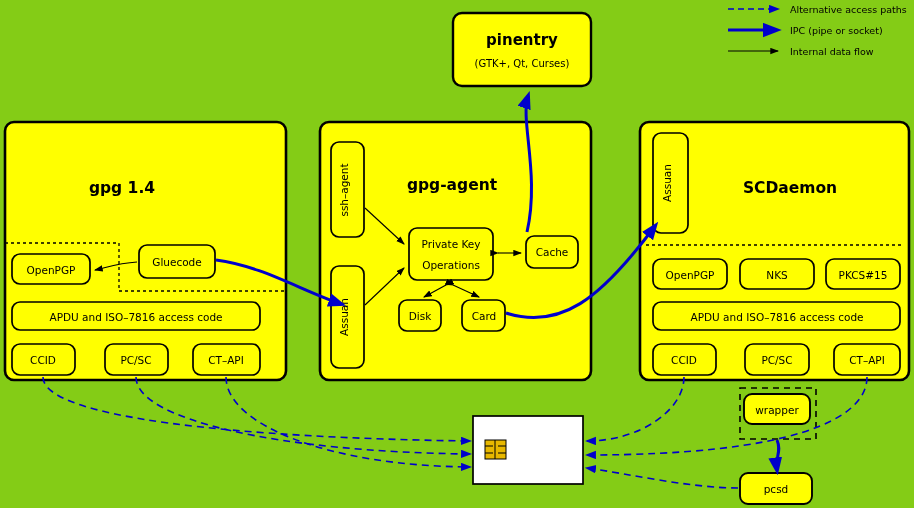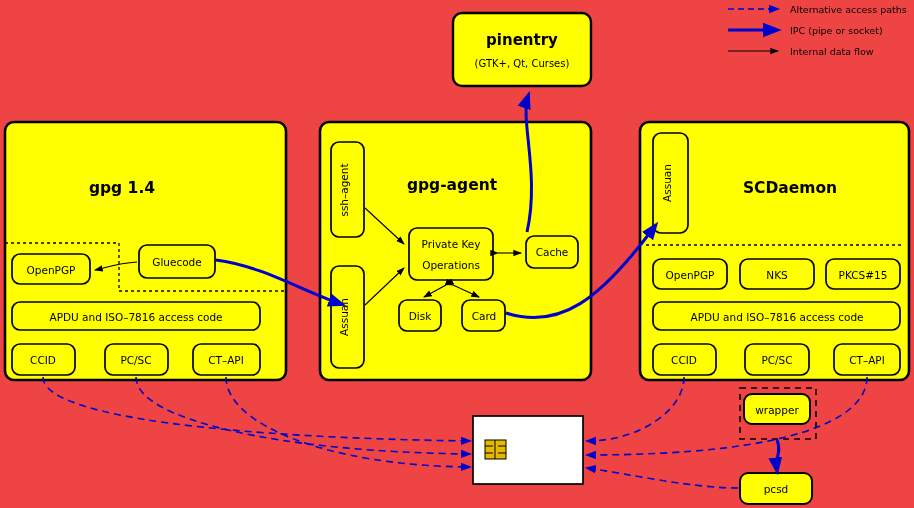--- a/index.html
+++ b/index.html
@@ -1,18 +1,18 @@
 <!DOCTYPE html>
 <html><head>
 <meta charset="utf-8">
 <style>
   html,body{margin:0;padding:0;background:#ffffff;}
   body{width:914px;height:508px;overflow:hidden;
        font-family:"DejaVu Sans","Liberation Sans",sans-serif;}
-  #stage{position:relative;width:914px;height:508px;background:#ef4444;}
+  #stage{position:relative;width:914px;height:508px;background:#84cc16;}
   svg{position:absolute;left:0;top:0;}
   .lbl{font-family:"DejaVu Sans","Liberation Sans",sans-serif;fill:#000;}
 </style>
 </head>
 <body>
 
 <div id="stage">
 
   <svg width="914" height="508" viewBox="0 0 914 508">
     <defs>

